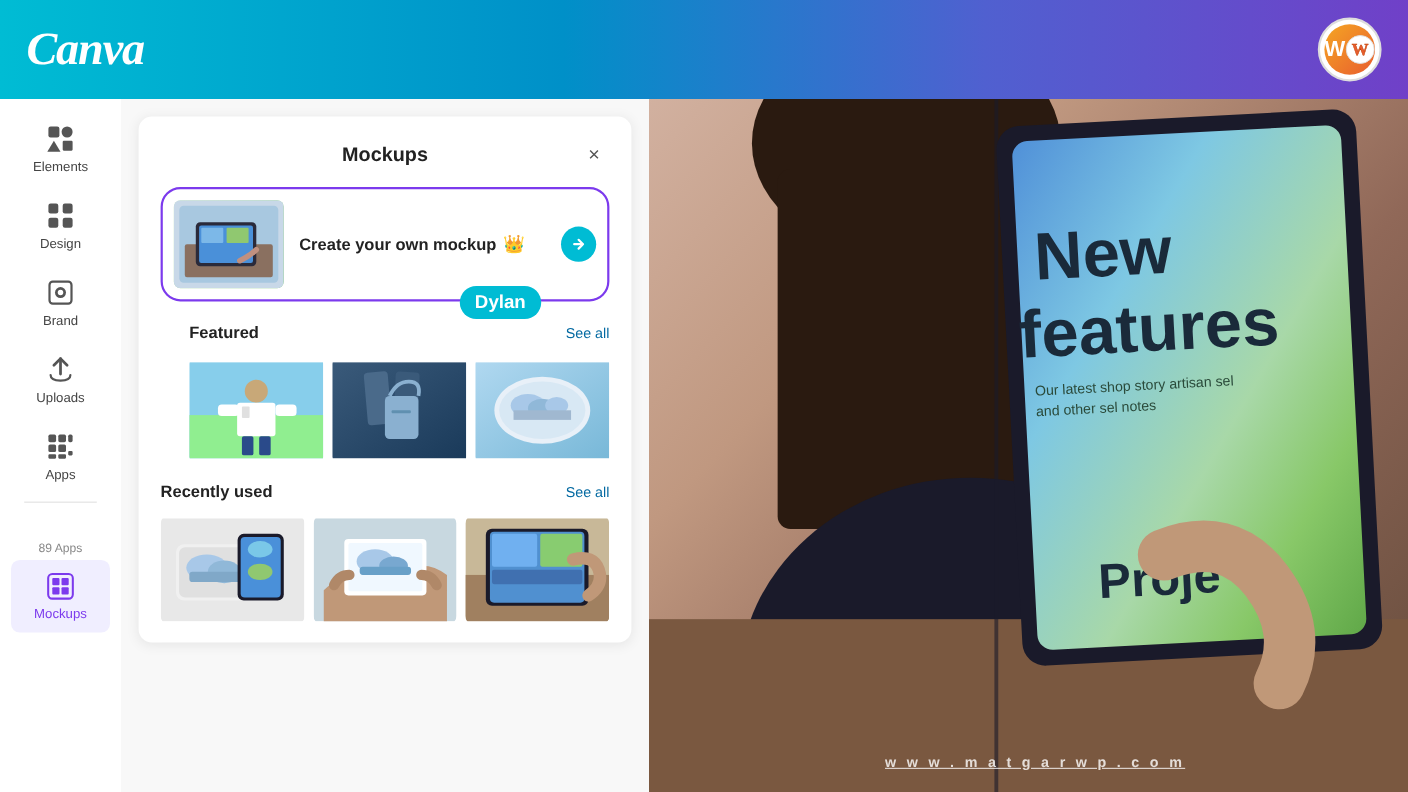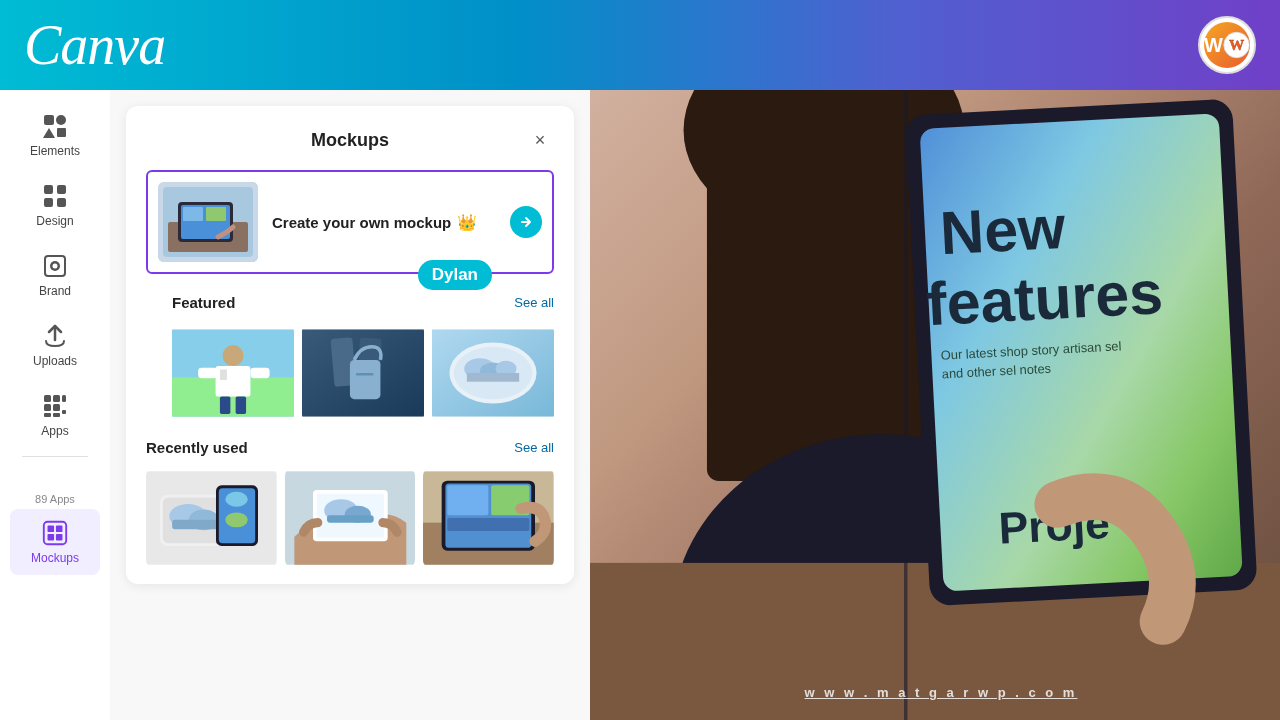--- a/index.html
+++ b/index.html
@@ -16,22 +16,22 @@
       width: 100%;
       height: 90px;
       background: linear-gradient(90deg, #00bcd4 0%, #0090c8 40%, #5060d0 70%, #7040c8 100%);
       display: flex;
       align-items: center;
       justify-content: space-between;
       padding: 0 24px;
     }
     .canva-logo {
       font-family: Georgia, serif;
-      font-size: 56px;
-      font-weight: normal;
+      font-size: 42px;
+      font-weight: bold;
       color: white;
       font-style: italic;
       letter-spacing: -1px;
       text-align: center;
     }
     .avatar-circle {
       width: 58px;
       height: 58px;
       border-radius: 50%;
       background: white;
@@ -154,21 +154,21 @@
       cursor: pointer;
       color: #555;
       font-size: 18px;
       border-radius: 50%;
     }
 
     
     .create-mockup-card {
       margin: 0 20px 20px;
       border: 2px solid #7c3aed;
-      border-radius: 6px;
+      border-radius: 18px;
       display: flex;
       align-items: center;
       gap: 14px;
       padding: 10px;
       cursor: pointer;
       position: relative;
     }
     .create-mockup-thumbnail {
       width: 100px;
       height: 80px;

